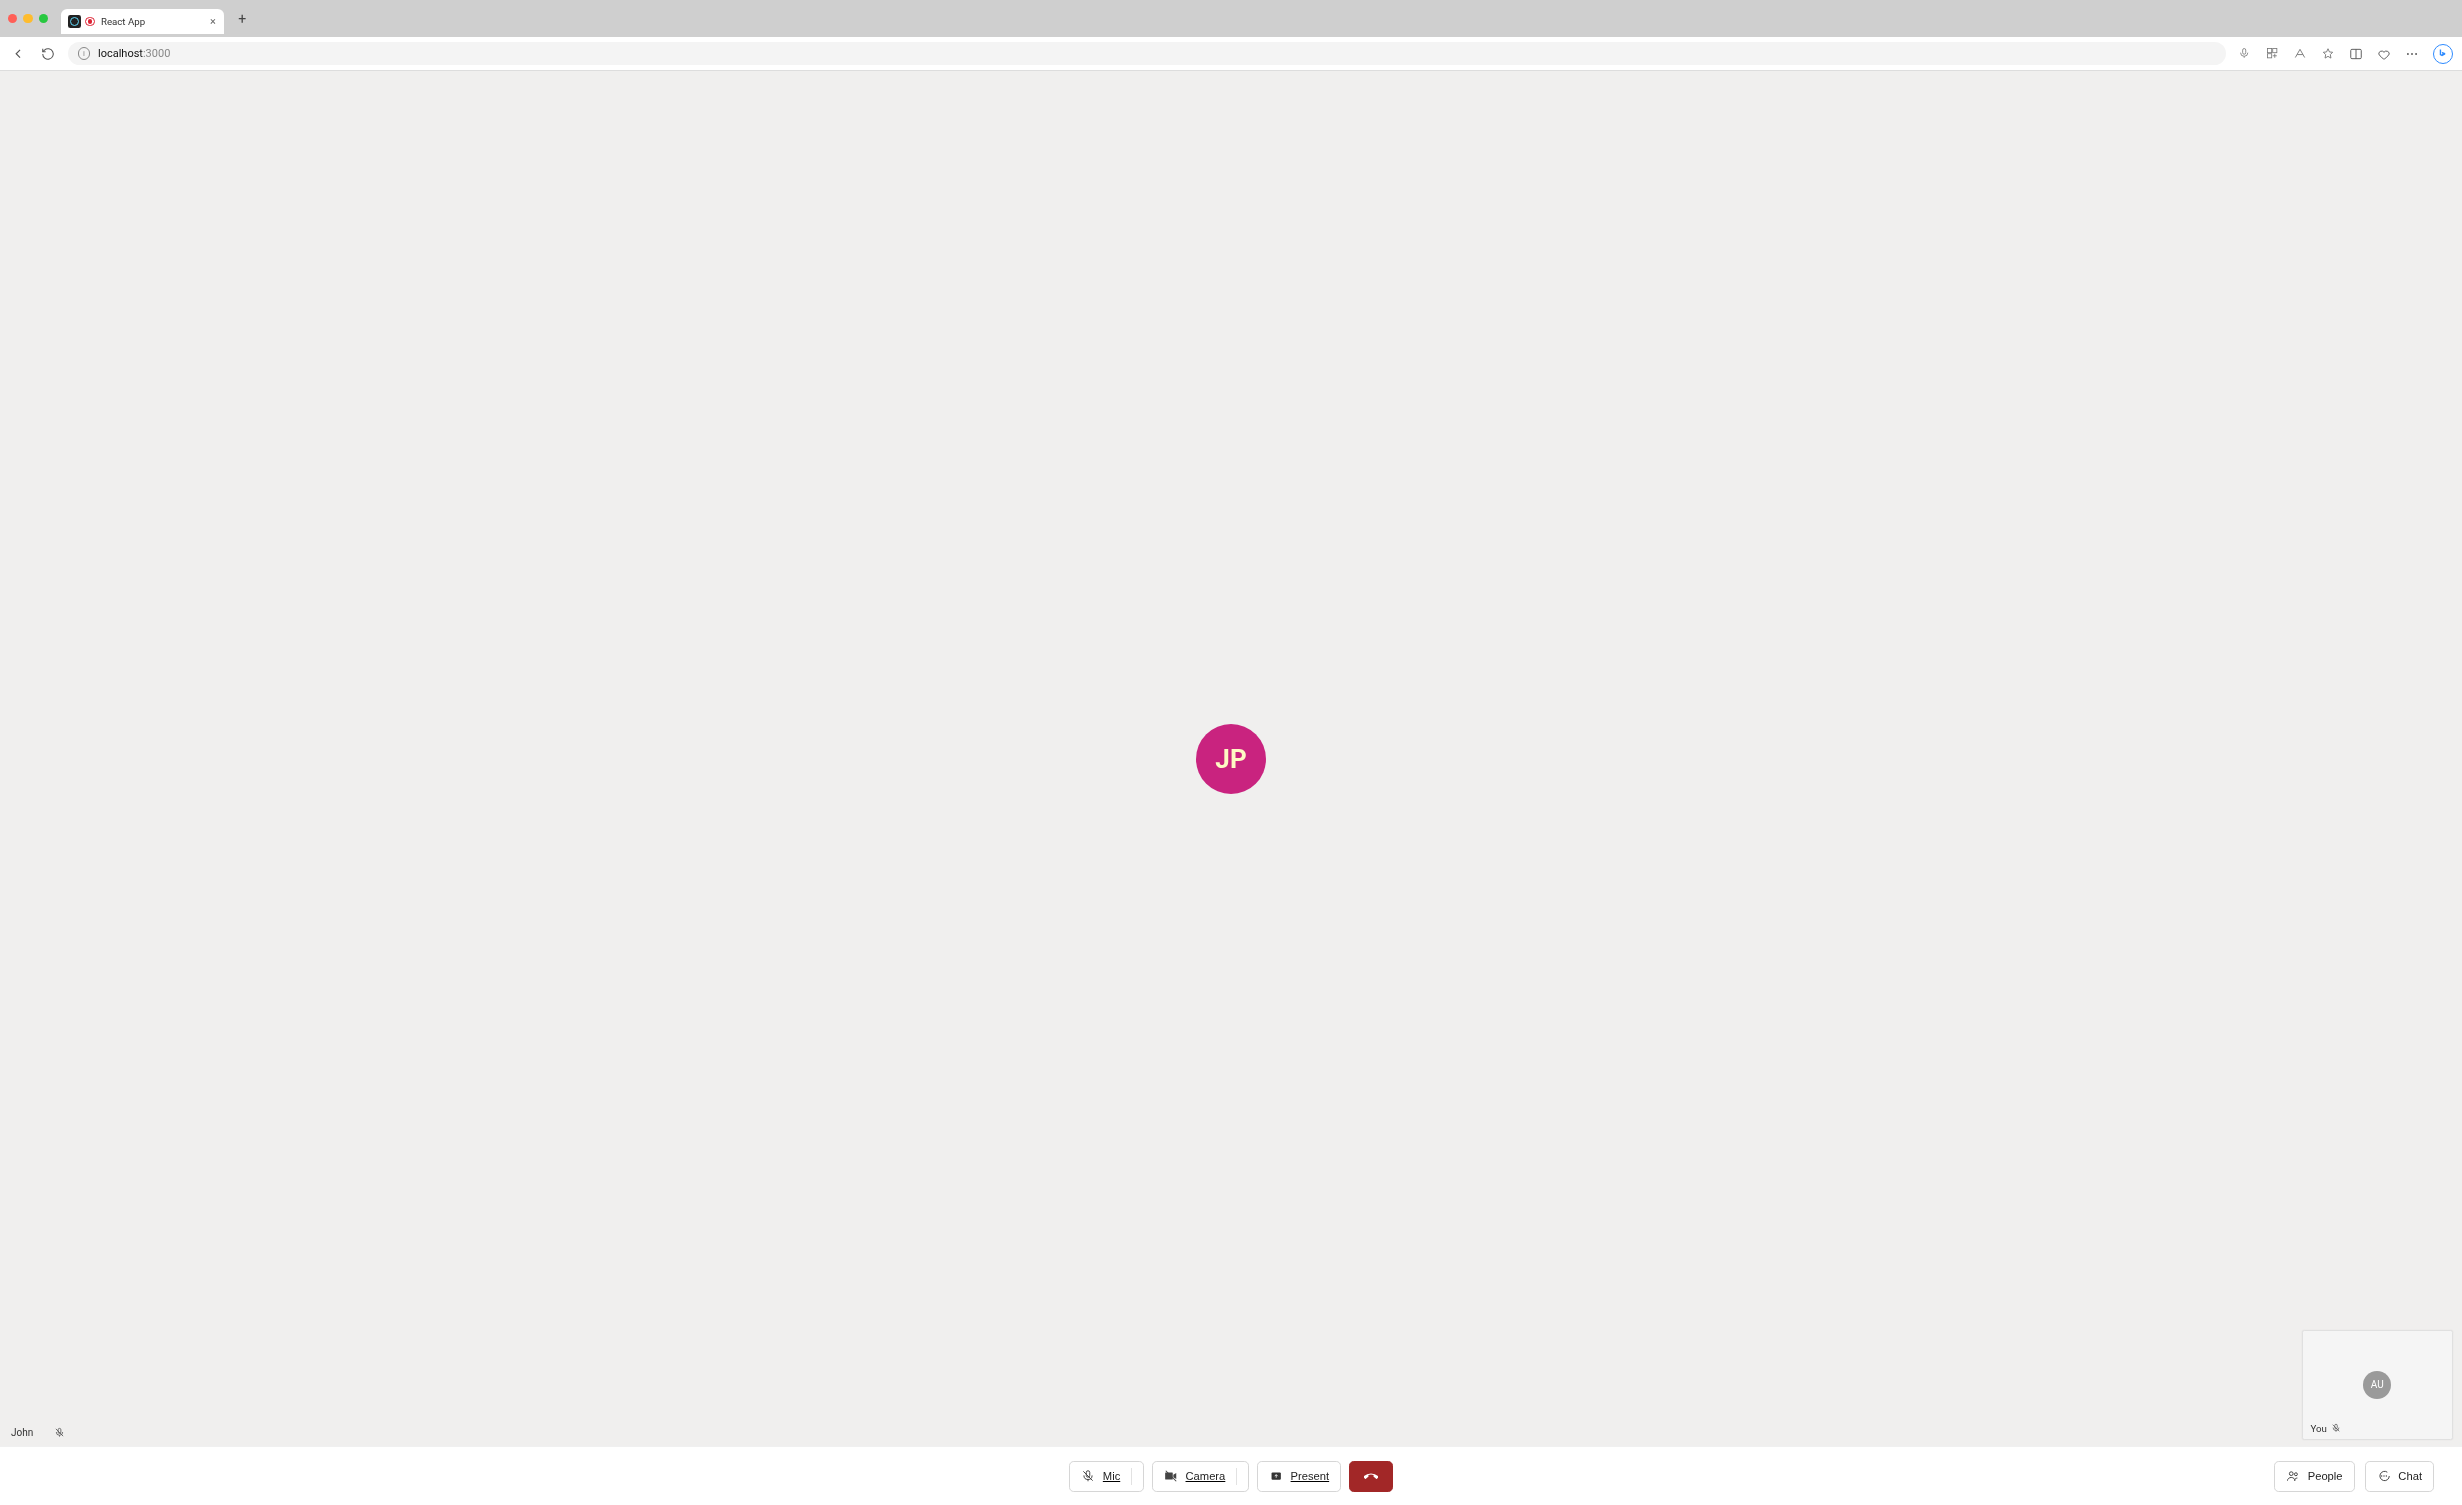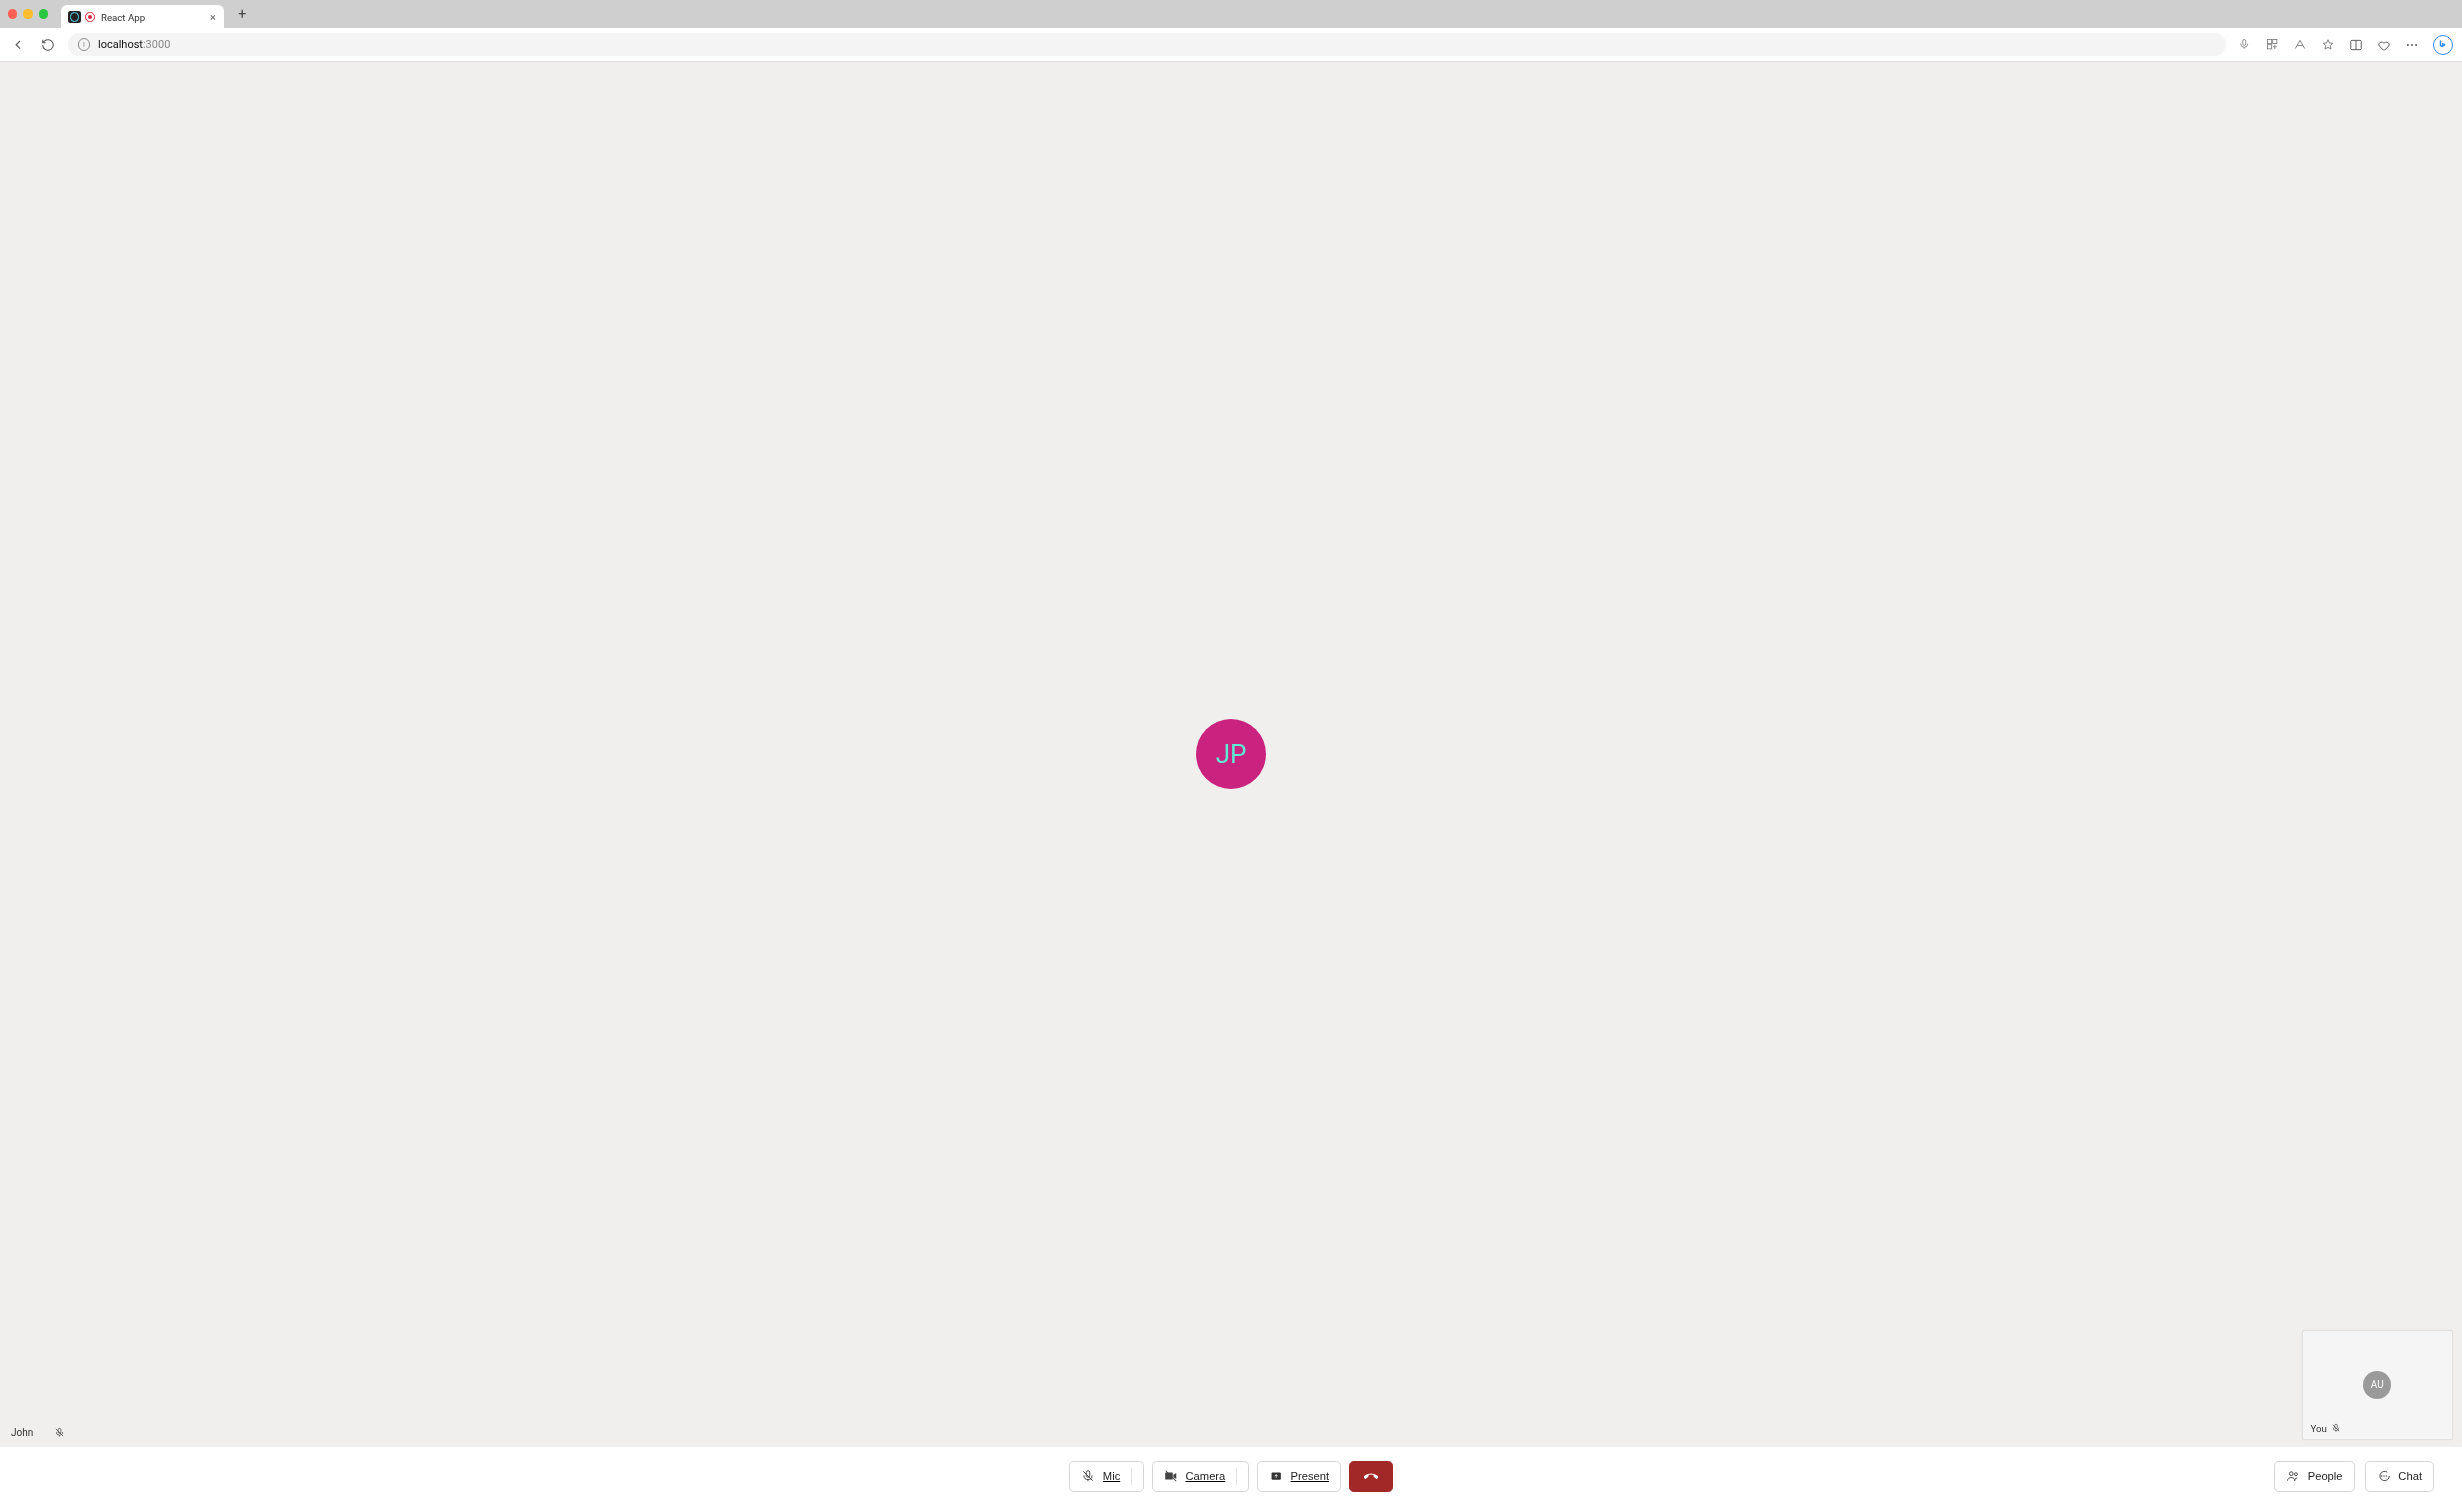--- a/index.html
+++ b/index.html
@@ -1,21 +1,21 @@
 <!DOCTYPE html>
 <html style="font-size:12.4px"><head>
 <meta charset="utf-8">
 <style>
   * { box-sizing: border-box; margin: 0; padding: 0; }
   html, body { width: 100%; height: 100%; font-family: -apple-system, BlinkMacSystemFont, "Segoe UI", Roboto, Helvetica, Arial, sans-serif; }
   body { display: flex; flex-direction: column; background: #fff; }
 
   
   .browser-chrome { background: #cfcfcf; display: flex; flex-direction: column; border-bottom: 0.8px solid #ddd; }
-  .tab-strip { display: flex; align-items: center; height: 28px; padding: 0 7.8px; gap: 7.8px; }
+  .tab-strip { display: flex; align-items: center; height: 37px; padding: 0 7.8px; gap: 7.8px; }
   .window-controls { display: flex; gap: 6.2px; align-items: center; padding-right: 4.7px; }
   .window-dot { width: 9.3px; height: 9.3px; border-radius: 50%; }
   .dot-red { background: #ff5f57; }
   .dot-yellow { background: #febc2e; }
   .dot-green { background: #28c840; }
   .tab { display: flex; align-items: center; background: #fff; border-radius: 6.2px 6.2px 0 0; height: 25px; padding: 0 7.8px; gap: 6.2px; min-width: 163px; font-size: 9.7px; color: #333; position: relative; top: 3.1px; }
   .tab .favicon-group { display: flex; align-items: center; gap: 4.7px; }
   .favicon-react { width: 12.4px; height: 12.4px; background: #222; border-radius: 2.3px; display:flex; align-items:center; justify-content:center; }
   .favicon-react::after { content:""; width:7.8px; height:7.8px; border:0.8px solid #61dafb; border-radius:50%; }
   .favicon-rec { width: 9.3px; height: 9.3px; border: 1.2px solid #d23; border-radius: 50%; display:flex; align-items:center; justify-content:center; }
@@ -30,21 +30,21 @@
   .address-bar .info-icon { width:12.4px; height:12.4px; border:0.9px solid #888; border-radius:50%; display:flex; align-items:center; justify-content:center; font-size:7.8px; color:#888; }
   .url-host { color:#111; }
   .url-port { color:#888; }
   .toolbar-icons-right { display:flex; align-items:center; gap:14px; color:#555; }
   .tb-icon { width:14px; height:14px; display:flex; align-items:center; justify-content:center; cursor:pointer; }
   .bing-circle { width:20px; height:20px; border:1.2px solid #2e8bff; border-radius:50%; display:flex; align-items:center; justify-content:center; color:#2e8bff; font-weight:bold; font-size:11px; }
 
   
   .app { flex:1; display:flex; flex-direction:column; background:#fff; min-height:0; }
   .video-stage { position:relative; flex:1; margin:0; background:#f0efee; display:flex; align-items:center; justify-content:center; overflow:hidden; }
-  .participant-avatar { width:70px; height:70px; border-radius:50%; background:#c9237f; color:#5eead4; display:flex; align-items:center; justify-content:center; font-size:26px; font-weight:400; }
+  .participant-avatar { width:70px; height:70px; border-radius:50%; background:#c9237f; color:#fef9c3; display:flex; align-items:center; justify-content:center; font-size:26px; font-weight:700; }
   .participant-label { position:absolute; left:11px; bottom:7.8px; display:flex; align-items:center; gap:21px; color:#333; font-size:10px; }
   .muted-mic-icon { width:11px; height:11px; color:#555; }
 
   .self-tile { position:absolute; right:9.3px; bottom:6.2px; width:151px; height:110px; background:#f5f5f5; border:0.8px solid #e0e0e0; border-radius:2.3px; display:flex; align-items:center; justify-content:center; box-shadow: 0 0 0 0.8px rgba(0,0,0,0.02); }
   .self-avatar { width:28px; height:28px; border-radius:50%; background:#9a9a9a; color:#fff; display:flex; align-items:center; justify-content:center; font-size:10px; }
   .self-label { position:absolute; left:7.8px; bottom:4.7px; display:flex; gap:3.9px; color:#333; font-size:9.7px; }
 
   
   .control-bar { height:59px; background:#fff; display:flex; align-items:center; justify-content:center; position:relative; border-top:0.8px solid #f0f0f0;text-decoration:underline; }
   .center-controls { display:flex; gap:7.8px; }

